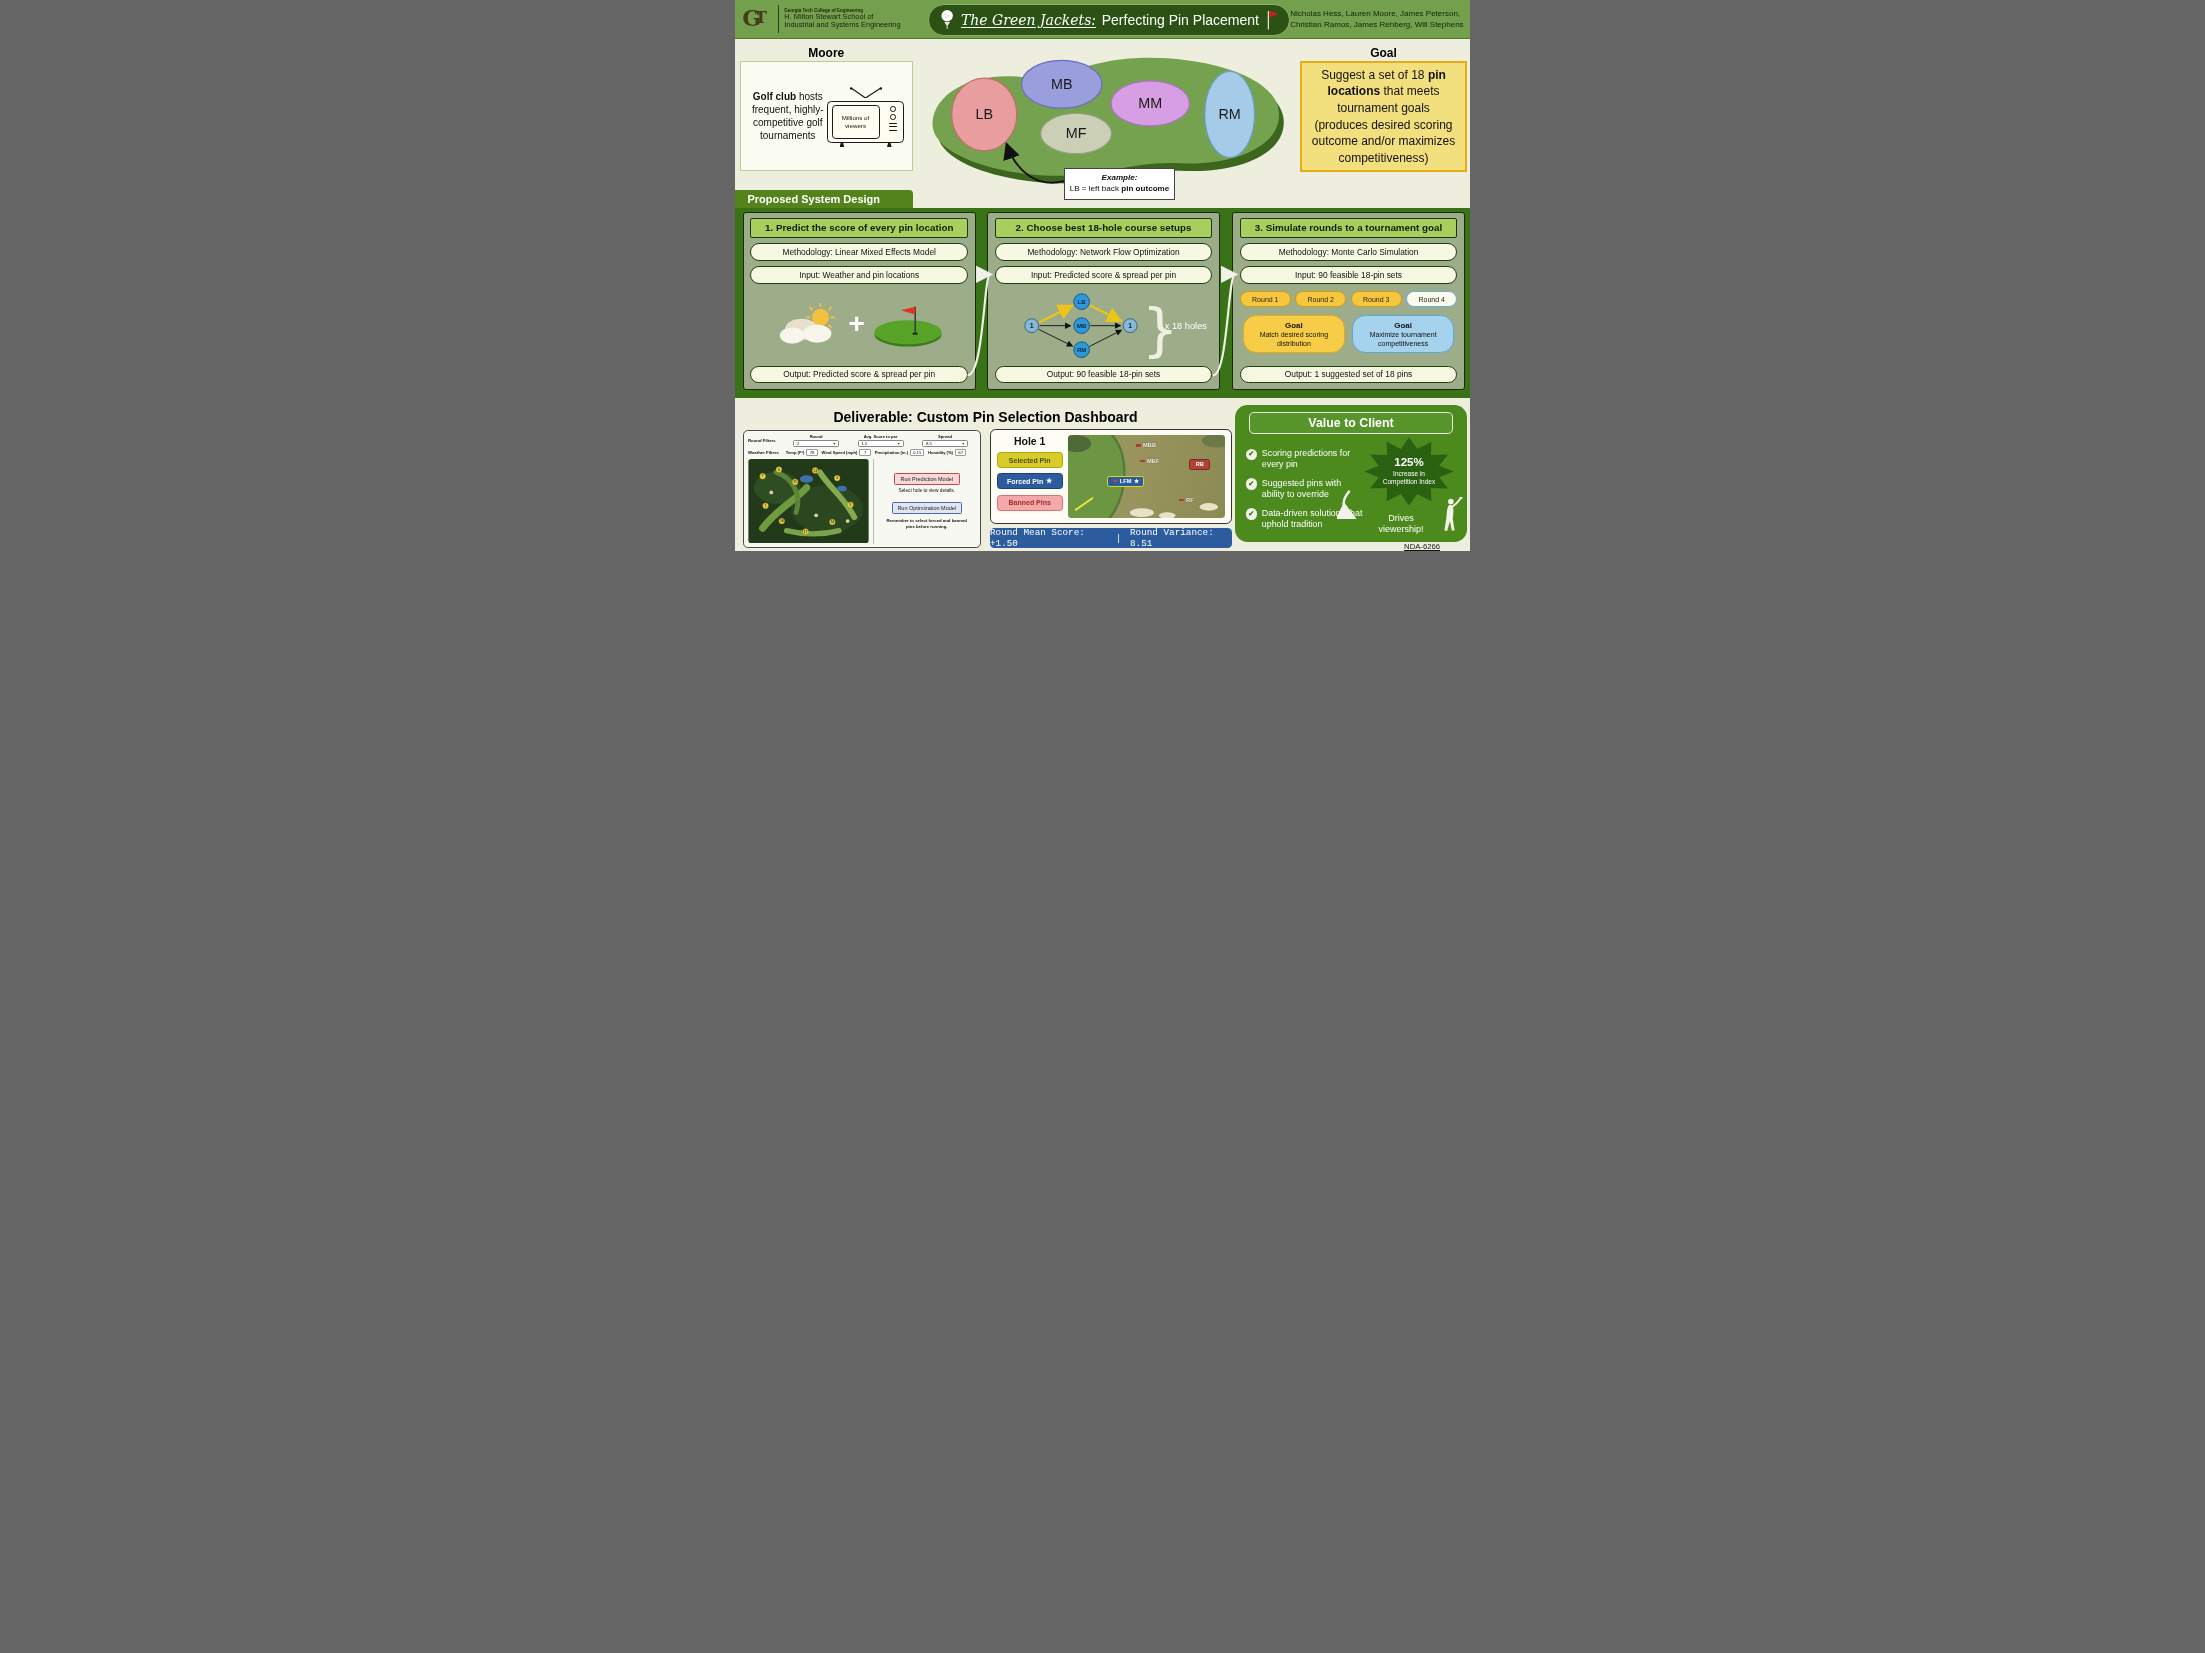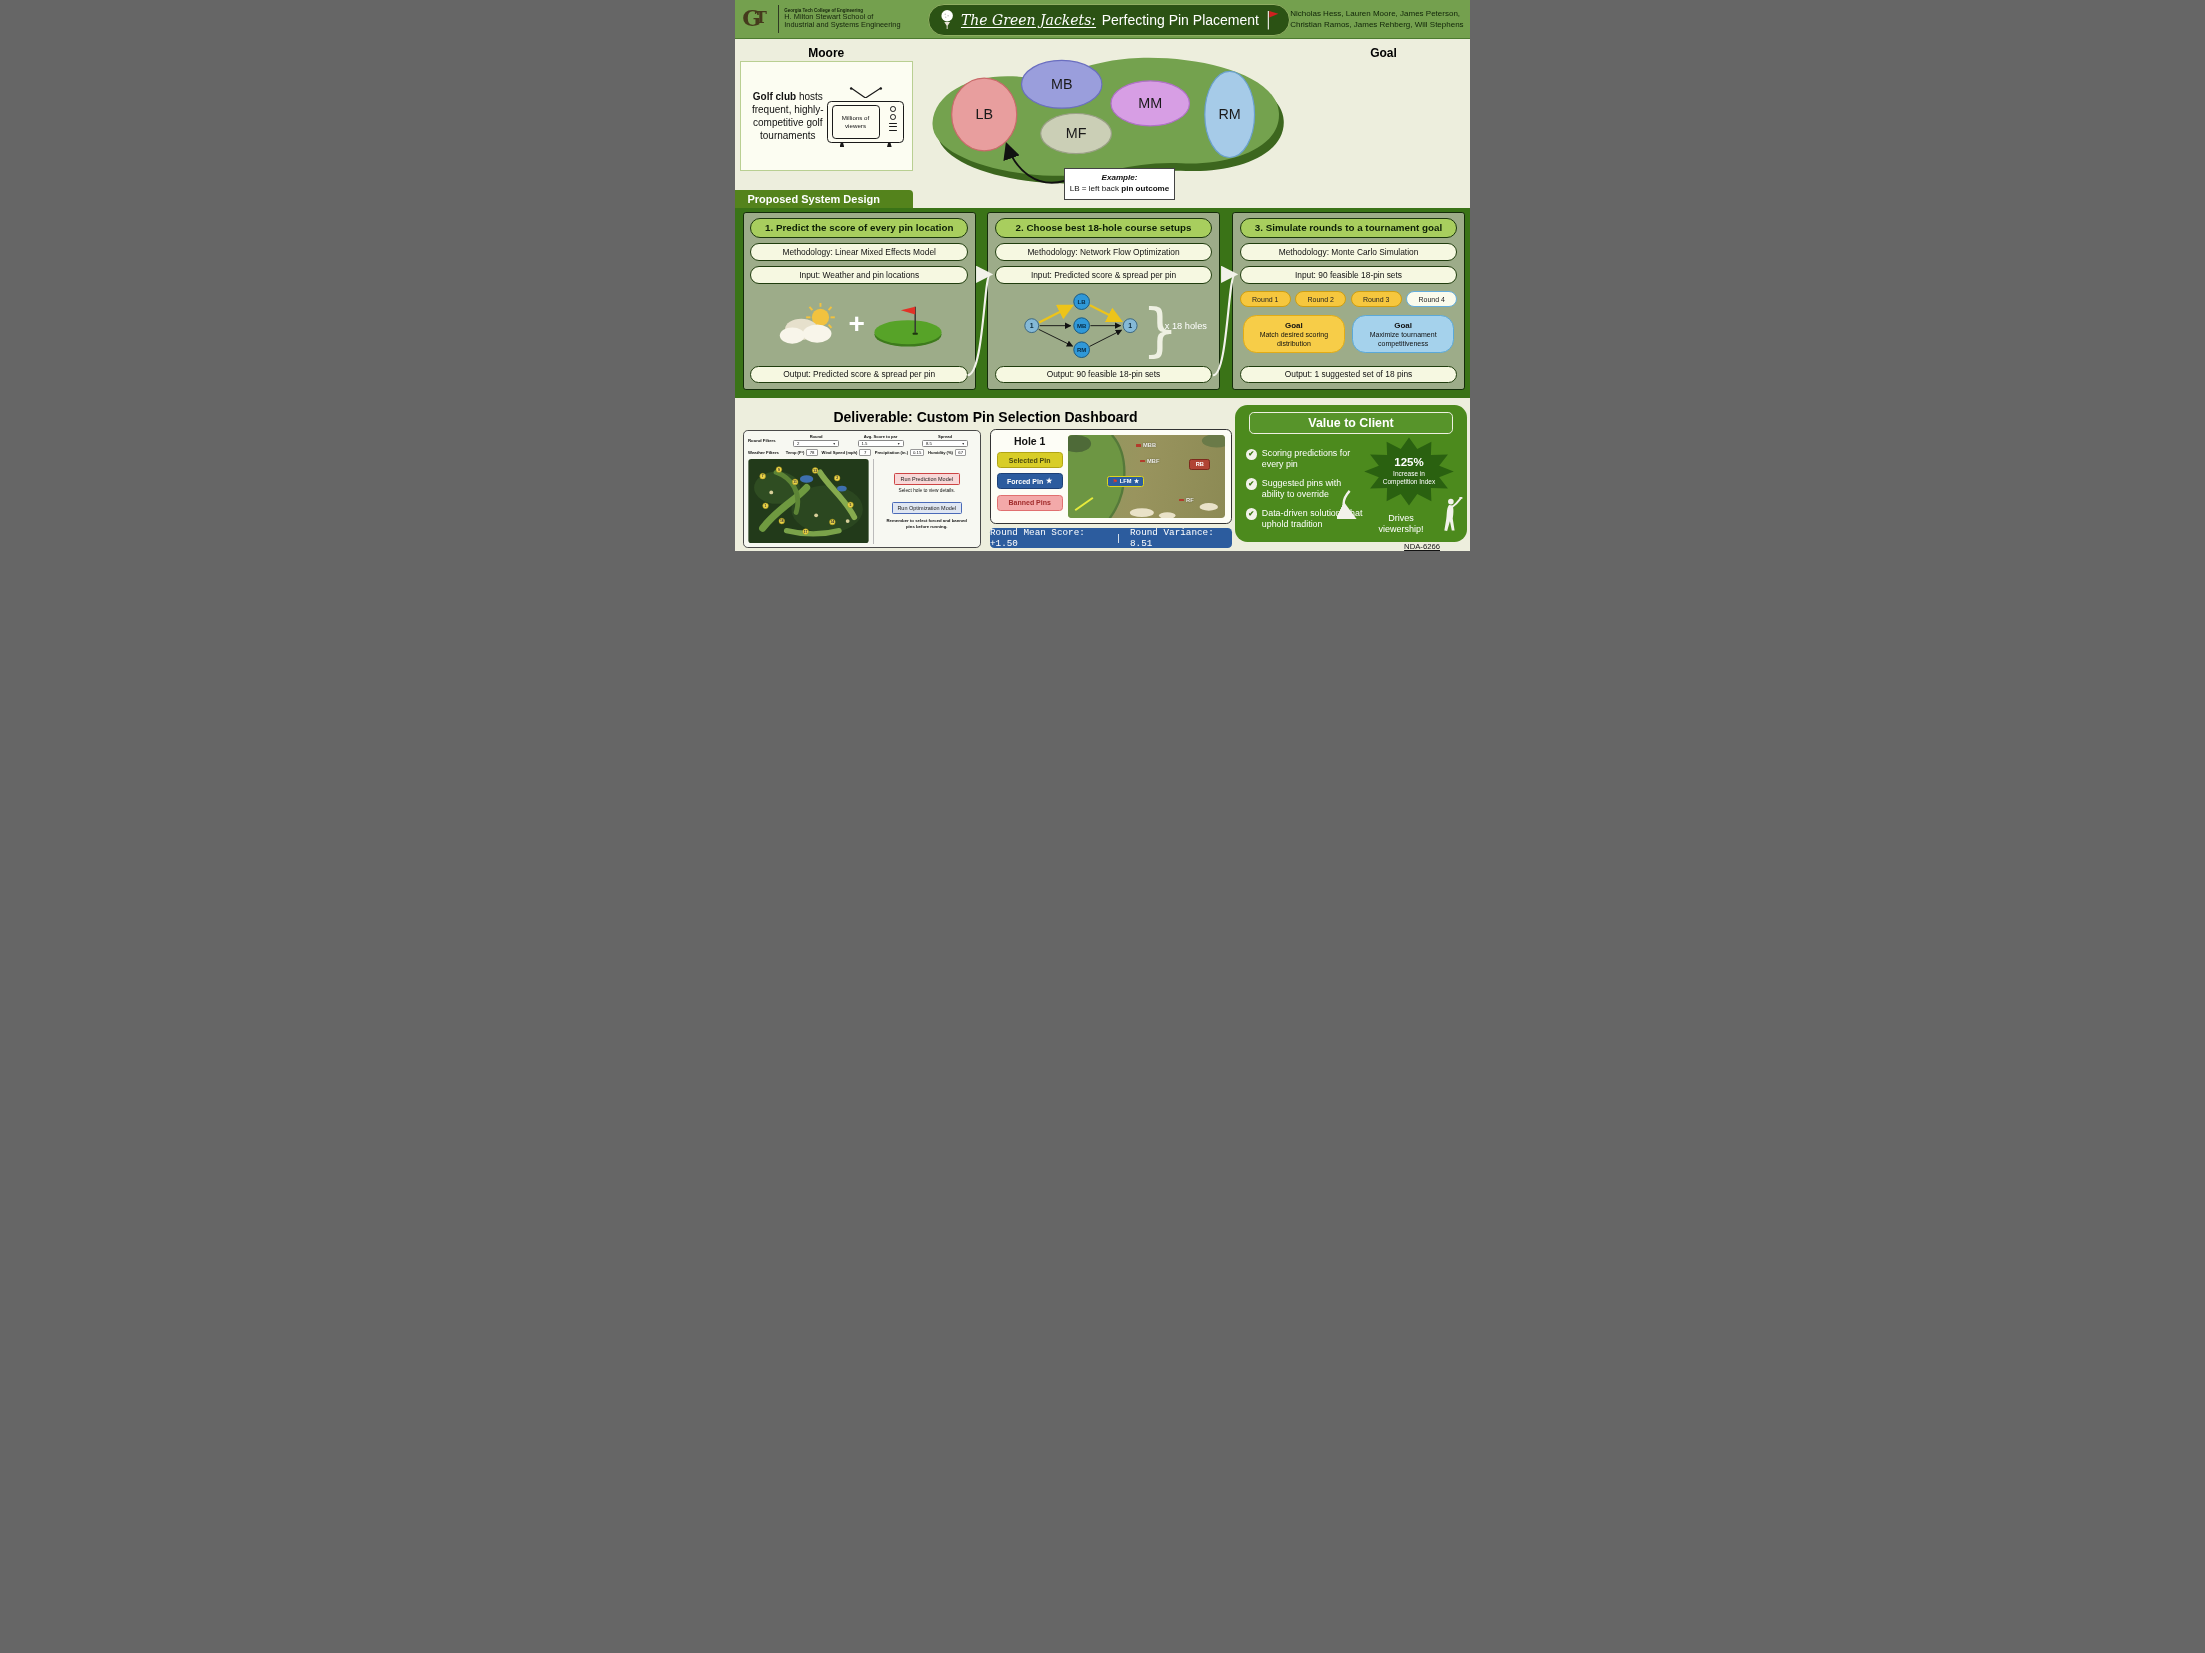--- a/index.html
+++ b/index.html
@@ -36,21 +36,21 @@
   .example { position:absolute; left:329px; top:168px; width:111px; height:32px; background:#fff; border:1px solid #444; display:flex; flex-direction:column; align-items:center; justify-content:center; font-size:8.1px; color:#111; line-height:1.35; }
   .example .t { font-style:italic; font-weight:bold; }
 
   .goal-box { position:absolute; left:565px; top:61px; width:167px; height:111px; background:#f2df7d; border:2.9px solid #e9ab15; display:flex; align-items:center; justify-content:center; padding:3.8px 9.6px; text-align:center; font-size:12px; line-height:1.38; color:#111; }
 
   
   .band-tab { position:absolute; left:0; top:190px; width:178px; height:18px; background:#54831c; color:#fff; font-size:11px; font-weight:bold; display:flex; align-items:center; padding-left:12.4px; border-radius:0 3.8px 0 0; }
   .band { position:absolute; left:0; top:208px; width:735px; height:190px; background:#3a7317; }
   .col { position:absolute; top:212px; width:233px; height:178px; background:#9dac89; border:1px solid #142c0a; border-radius:2.9px; padding:4.8px 6.7px 5.7px; display:flex; flex-direction:column; }
   .col1 { left:7.7px; } .col2 { left:252px; } .col3 { left:497px; }
-  .col-head { background:#a8ce5e; border:1px solid #1c380d; border-radius:10px; min-height:20px; display:flex; align-items:center; justify-content:center; font-size:9.8px; font-weight:bold; color:#0d1f06; text-align:center; padding:1px 3.8px; }
+  .col-head { background:#a8ce5e; border:1px solid #1c380d; border-radius:2px; min-height:20px; display:flex; align-items:center; justify-content:center; font-size:9.8px; font-weight:bold; color:#0d1f06; text-align:center; padding:1px 3.8px; }
   .pill { background:#f6f8e1; border:1px solid #203d0e; border-radius:11.5px; min-height:17.7px; display:flex; align-items:center; justify-content:center; font-size:8.4px; color:#111; margin-top:5.3px; text-align:center; padding:1px 4.8px; }
   .pill.output { margin-top:auto; }
   .col-body { flex:1; position:relative; margin-top:1px; }
   .illus { position:absolute; inset:0; display:flex; align-items:center; justify-content:center; gap:6.7px; }
   .plus { font-size:28px; font-weight:bold; color:#fff; line-height:1; margin-top:-2.9px; }
   .net-svg { position:absolute; inset:0; width:100%; height:100%; }
   .rounds { display:flex; gap:4.3px; margin-top:6.7px; }
   .round { flex:1; height:15.3px; border-radius:8.6px; display:flex; align-items:center; justify-content:center; font-size:7px; color:#222; background:#f6c73e; border:1px solid #cf9f12; }
   .round.r4 { background:#fafbec; border:1px solid #64aede; }
   .goals { display:flex; gap:6.7px; margin-top:8.6px; padding:0 2.9px; }
@@ -204,20 +204,25 @@
     <path d="M 298,284 C 240,300 196,262 178,210" stroke="#111" stroke-width="4" fill="none" marker-end="url(#mBlkG)"></path>
   </svg>
   <div class="example">
     <div class="t">Example:</div>
     <div>
       <span>LB = left back </span><span class="b">pin outcome</span>
     </div>
   </div>
 
   <div class="sec-h goal-h">Goal</div>
+  <div class="goal-box">
+    <div>
+      <span>Suggest a set of 18 </span><span class="b">pin locations</span><span> that meets tournament goals (produces desired scoring outcome and/or maximizes competitiveness)</span>
+    </div>
+  </div>
 
   <div class="band-tab">Proposed System Design</div>
   <div class="band"></div>
 
   <div class="col col1">
     <div class="col-head">1.  Predict the score of every pin location</div>
     <div class="pill">Methodology: Linear Mixed Effects Model</div>
     <div class="pill">Input: Weather and pin locations</div>
     <div class="col-body">
       <div class="illus">

